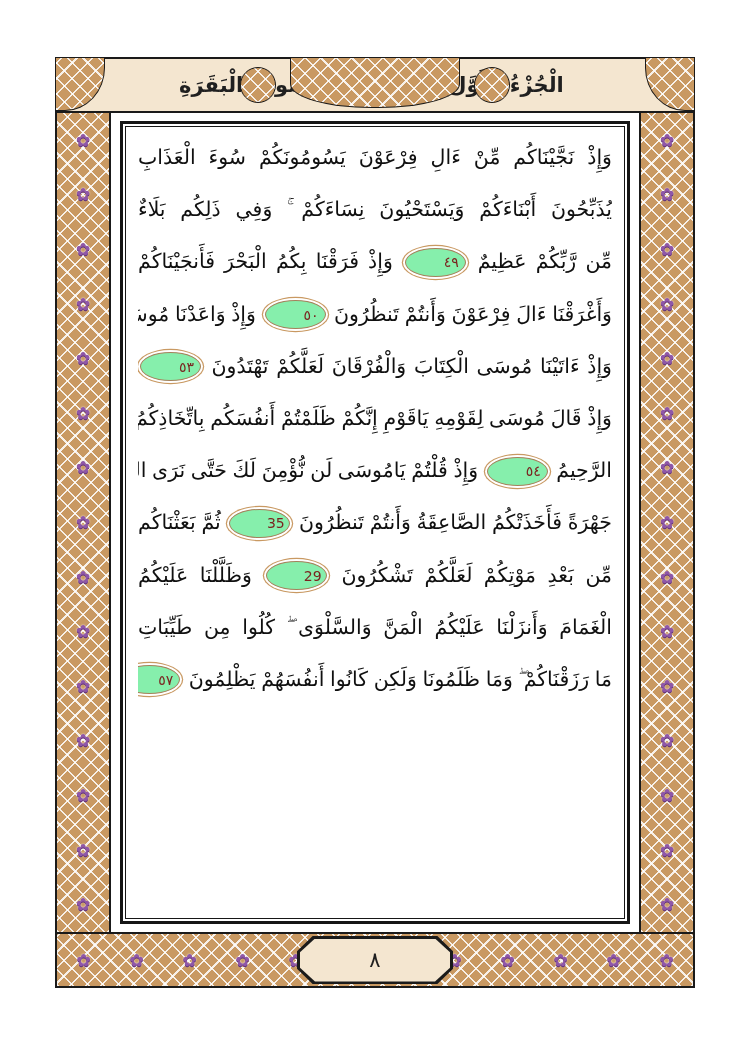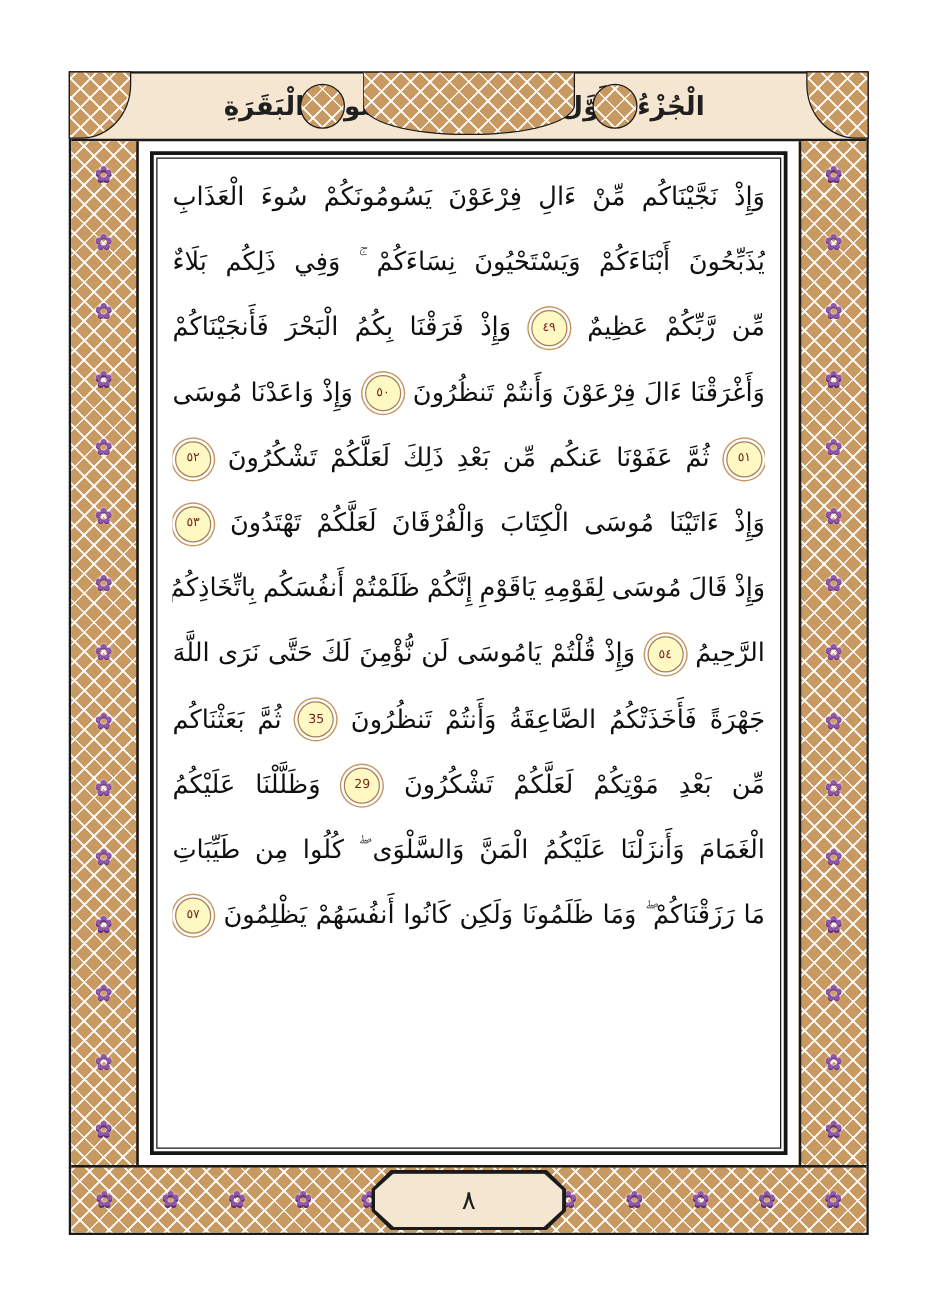--- a/index.html
+++ b/index.html
@@ -71,24 +71,24 @@
   .text-box{position:absolute;left:63px;right:63px;top:62px;bottom:62px;
           border:3px solid #161616;background:#ffffff;box-sizing:border-box;}
   .text-box-inner{position:absolute;inset:2px;border:1.2px solid #161616;
           padding:4px 12px;box-sizing:border-box;}
   .lines{height:100%;}
   .qline{height:calc(100% / 15);line-height:52px;direction:rtl;
          text-align:justify;text-align-last:justify;white-space:nowrap;
          overflow:hidden;font-size:20.5px;color:#101010;}
   .vtext{font-family:Liberation Sans, sans-serif;}
   .ayah{display:inline-flex;align-items:center;justify-content:center;
-        width:27px;height:27px;border-radius:50%;background:#fef9c3;
+        width:27px;height:27px;border-radius:50%;background:#86efac;
         border:1.5px solid #a4805a;box-shadow:0 0 0 2px #ffffff,0 0 0 3.2px #c99962;
-        color:#7a2420;font-size:10px;line-height:1;vertical-align:middle;
-        margin:0 2px;}
+        color:#7a2420;font-size:14px;line-height:1;vertical-align:middle;
+        margin:0 2px;padding-left:32px;}
 </style>
 </head>
 <body>
 
 <div class="page">
 
   <span class="corner-accent ca-tl"></span>
   <span class="corner-accent ca-tr"></span>
   <span class="corner-accent ca-bl"></span>
   <span class="corner-accent ca-br"></span>
@@ -176,21 +176,20 @@
       </div>
     </div>
 
     <div class="text-box">
       <div class="text-box-inner">
         <div class="lines">
             <div class="qline"><span class="vtext">وَإِذْ نَجَّيْنَاكُم مِّنْ ءَالِ فِرْعَوْنَ يَسُومُونَكُمْ سُوءَ الْعَذَابِ</span></div>
             <div class="qline"><span class="vtext">يُذَبِّحُونَ أَبْنَاءَكُمْ وَيَسْتَحْيُونَ نِسَاءَكُمْ ۚ وَفِي ذَلِكُم بَلَاءٌ</span></div>
             <div class="qline"><span class="vtext">مِّن رَّبِّكُمْ عَظِيمٌ</span> <span class="ayah">٤٩</span> <span class="vtext">وَإِذْ فَرَقْنَا بِكُمُ الْبَحْرَ فَأَنجَيْنَاكُمْ</span></div>
             <div class="qline"><span class="vtext">وَأَغْرَقْنَا ءَالَ فِرْعَوْنَ وَأَنتُمْ تَنظُرُونَ</span> <span class="ayah">٥٠</span> <span class="vtext">وَإِذْ وَاعَدْنَا مُوسَى</span></div>
-            <div class="qline"><span class="ayah">٥١</span> <span class="vtext">ثُمَّ عَفَوْنَا عَنكُم مِّن بَعْدِ ذَلِكَ لَعَلَّكُمْ تَشْكُرُونَ</span> <span class="ayah">٥٢</span></div>
             <div class="qline"><span class="vtext">وَإِذْ ءَاتَيْنَا مُوسَى الْكِتَابَ وَالْفُرْقَانَ لَعَلَّكُمْ تَهْتَدُونَ</span> <span class="ayah">٥٣</span></div>
             <div class="qline"><span class="vtext">وَإِذْ قَالَ مُوسَى لِقَوْمِهِ يَاقَوْمِ إِنَّكُمْ ظَلَمْتُمْ أَنفُسَكُم بِاتِّخَاذِكُمُ</span></div>
             <div class="qline"><span class="vtext">الرَّحِيمُ</span> <span class="ayah">٥٤</span> <span class="vtext">وَإِذْ قُلْتُمْ يَامُوسَى لَن نُّؤْمِنَ لَكَ حَتَّى نَرَى اللَّهَ</span></div>
             <div class="qline"><span class="vtext">جَهْرَةً فَأَخَذَتْكُمُ الصَّاعِقَةُ وَأَنتُمْ تَنظُرُونَ</span> <span class="ayah">35</span> <span class="vtext">ثُمَّ بَعَثْنَاكُم</span></div>
             <div class="qline"><span class="vtext">مِّن بَعْدِ مَوْتِكُمْ لَعَلَّكُمْ تَشْكُرُونَ</span> <span class="ayah">29</span> <span class="vtext">وَظَلَّلْنَا عَلَيْكُمُ</span></div>
             <div class="qline"><span class="vtext">الْغَمَامَ وَأَنزَلْنَا عَلَيْكُمُ الْمَنَّ وَالسَّلْوَى ۖ كُلُوا مِن طَيِّبَاتِ</span></div>
             <div class="qline"><span class="vtext">مَا رَزَقْنَاكُمْ ۖ وَمَا ظَلَمُونَا وَلَكِن كَانُوا أَنفُسَهُمْ يَظْلِمُونَ</span> <span class="ayah">٥٧</span></div>
           </div>
       </div>
     </div>

